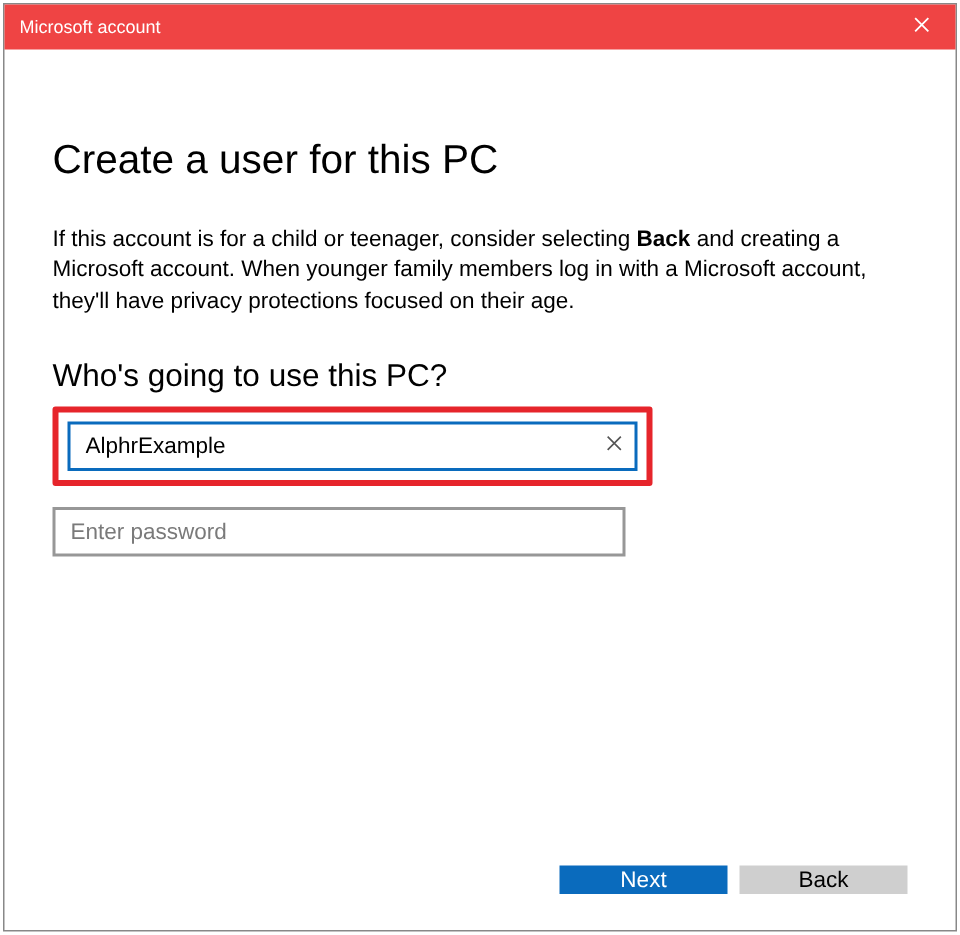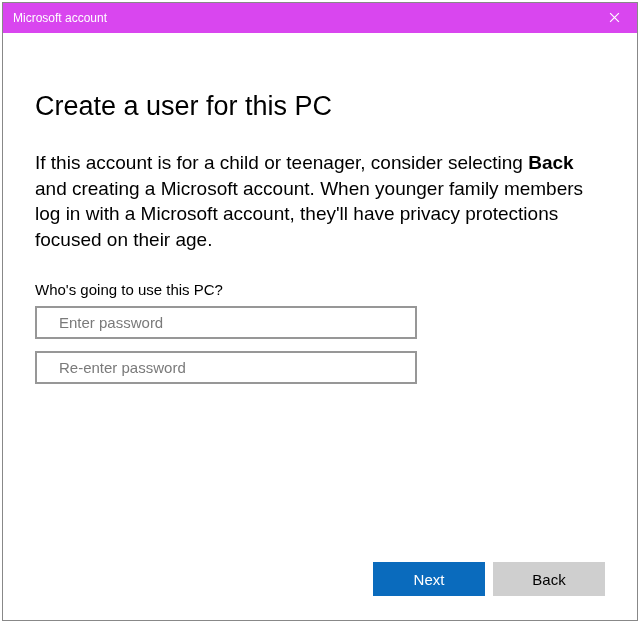--- a/index.html
+++ b/index.html
@@ -13,21 +13,21 @@
     .window {
       width: 636px;
       height: 619px;
       margin: 2px;
       border: 1px solid #888;
       display: flex;
       flex-direction: column;
       background: #fff;
     }
     .titlebar {
-      background: #d946ef;
+      background: #ef4444;
       color: #fff;
       height: 30px;
       display: flex;
       align-items: center;
       justify-content: space-between;
       padding-left: 10px;
     }
     .titlebar-title {
       font-size: 12px;
     }
@@ -48,28 +48,28 @@
       flex-direction: column;
       color: #000;
     }
     .page-title {
       font-size: 27px;
       font-weight: 400;
       margin-top: 26px;
       margin-bottom: 28px;
     }
     .paragraph {
-      font-size: 19px;
+      font-size: 15px;
       line-height: 1.35;
       margin-bottom: 24px;
       max-width: 560px;
     }
     .bold { font-weight: 700; }
     .question {
-      font-size: 15px;
+      font-size: 21px;
       margin-top: 4px;
       margin-bottom: 8px;
     }
     .highlight-wrap {
       border: 4px solid #e6252b;
       border-radius: 2px;
       padding: 6px 6px;
       width: 400px;
       margin-bottom: 14px;
     }
@@ -106,36 +106,36 @@
     .clear-icon svg { width: 11px; height: 11px; }
     .secure-label {
       font-size: 15px;
       margin-bottom: 12px;
     }
     .plain-input {
       width: 382px;
       height: 33px;
       border: 2px solid #979797;
       font-size: 15px;
-      padding: 0 22px;
+      padding: 0 10px;
       background: #fff;
       outline: none;
       margin-bottom: 12px;
     }
     .plain-input::placeholder { color: #7a7a7a; }
     .button-row {
       margin-top: auto;
       display: flex;
       justify-content: flex-end;
       gap: 8px;
       padding-bottom: 4px;
     }
     .btn {
       width: 112px;
-      height: 34px;
+      height: 19px;
       font-size: 15px;
       border: none;
       cursor: pointer;
     }
     .btn-primary { background: #0a6bbd; color: #fff; }
     .btn-secondary { background: #cfcfcf; color: #000; }
   </style>
 </head>
 <body>
 
@@ -154,24 +154,35 @@
   <div class="content">
     <h1 class="page-title">Create a user for this PC</h1>
 
     <p class="paragraph">
       <span>If this account is for a child or teenager, consider selecting </span><span class="bold">Back</span><span> and creating a Microsoft account. When younger family members log in with a Microsoft account, they'll have privacy protections focused on their age.</span>
     </p>
 
 
     <div class="question">Who's going to use this PC?</div>
 
+    <div class="highlight-wrap">
+      <div class="input-box">
+        <input type="text" value="AlphrExample" style="">
+        <span class="clear-icon">
+          <span>
+            <svg viewBox="0 0 10 10">
+                <path d="M1 1 L9 9 M9 1 L1 9" stroke="#555" stroke-width="1" fill="none"></path>
+              </svg>
+          </span>
+        </span>
+      </div>
+    </div>
 
 
     <input class="plain-input" type="password" placeholder="Enter password" style="">
 
-    <input class="plain-input" type="password" placeholder="Re-enter password" style="">
 
     <div class="button-row">
       <button class="btn btn-primary">Next</button>
       <button class="btn btn-secondary">Back</button>
     </div>
   </div>
 </div>
 
 </body></html>

